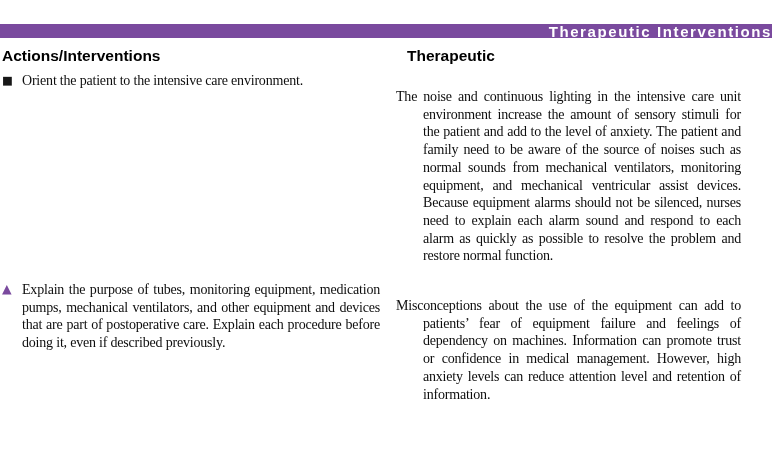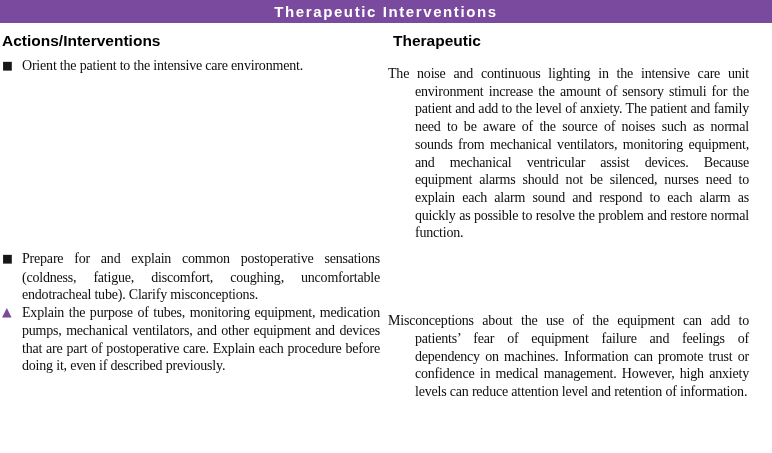--- a/index.html
+++ b/index.html
@@ -10,39 +10,40 @@
   #page {
     position: relative;
     width: 772px;
     height: 453px;
     background: #ffffff;
     overflow: hidden;
     color: #111111;
   }
   
   .title-bar {
-    height: 23px;
+    height: 14px;
     background: #7a4a9e;
     display: flex;
     align-items: center;
-    justify-content: center;
+    justify-content: flex-end;
+    margin-top: 24px;
   }
   .title-bar .title {
     font-family: "Liberation Sans", "DejaVu Sans", sans-serif;
     font-weight: bold;
     font-size: 15px;
     letter-spacing: 1.6px;
     color: #ffffff;
     white-space: nowrap;
   }
   
   .col-headers {
     display: grid;
     grid-template-columns: 378px 377px;
-    column-gap: 13px;
+    column-gap: 27px;
     padding: 9px 2px 8px 2px;
     font-family: "Liberation Sans", "DejaVu Sans", sans-serif;
     font-weight: bold;
     font-size: 15.5px;
     line-height: 17px;
     color: #000000;
   }
   
   .rows {
     padding: 0 2px;
@@ -72,21 +73,21 @@
     color: #171717;
     font-size: 11.5px;
     transform: translateY(-1px);
   }
   .bullet.triangle {
     color: #7a4a9e;
     font-size: 12.5px;
     transform: translateY(-1px);
   }
   .rationale-item {
-    margin: 8px;
+    margin: 16px;
     padding-left: 27px;
     text-indent: -27px;
     text-align: justify;
   }
 </style>
 </head>
 <body>
 
 <div id="page">
 
@@ -107,23 +108,20 @@
       </div>
       <div class="rationale-cell">
         <p class="rationale-item">The noise and continuous lighting in the intensive care unit environment increase the amount of sensory stimuli for the patient and add to the level of anxiety. The patient and family need to be aware of the source of noises such as normal sounds from mechanical ventilators, monitoring equipment, and mechanical ventricular assist devices. Because equipment alarms should not be silenced, nurses need to explain each alarm sound and respond to each alarm as quickly as possible to resolve the problem and restore normal function.</p>
       </div>
     </div>
 
     <div class="row">
     </div>
 
     <div class="row">
-      <div class="action-cell">
-        <p class="action-item"><span class="bullet square">■</span><span>Prepare for and explain common postoperative sensations (coldness, fatigue, discomfort, coughing, uncomfortable endotracheal tube). Clarify misconceptions.</span></p>
-      </div>
     </div>
 
     <div class="row">
       <div class="action-cell">
         <p class="action-item"><span class="bullet triangle">▲</span><span>Explain the purpose of tubes, monitoring equipment, medication pumps, mechanical ventilators, and other equipment and devices that are part of postoperative care. Explain each procedure before doing it, even if described previously.</span></p>
       </div>
       <div class="rationale-cell">
         <p class="rationale-item">Misconceptions about the use of the equipment can add to patients’ fear of equipment failure and feelings of dependency on machines. Information can promote trust or confidence in medical management. However, high anxiety levels can reduce attention level and retention of information.</p>
       </div>
     </div>

